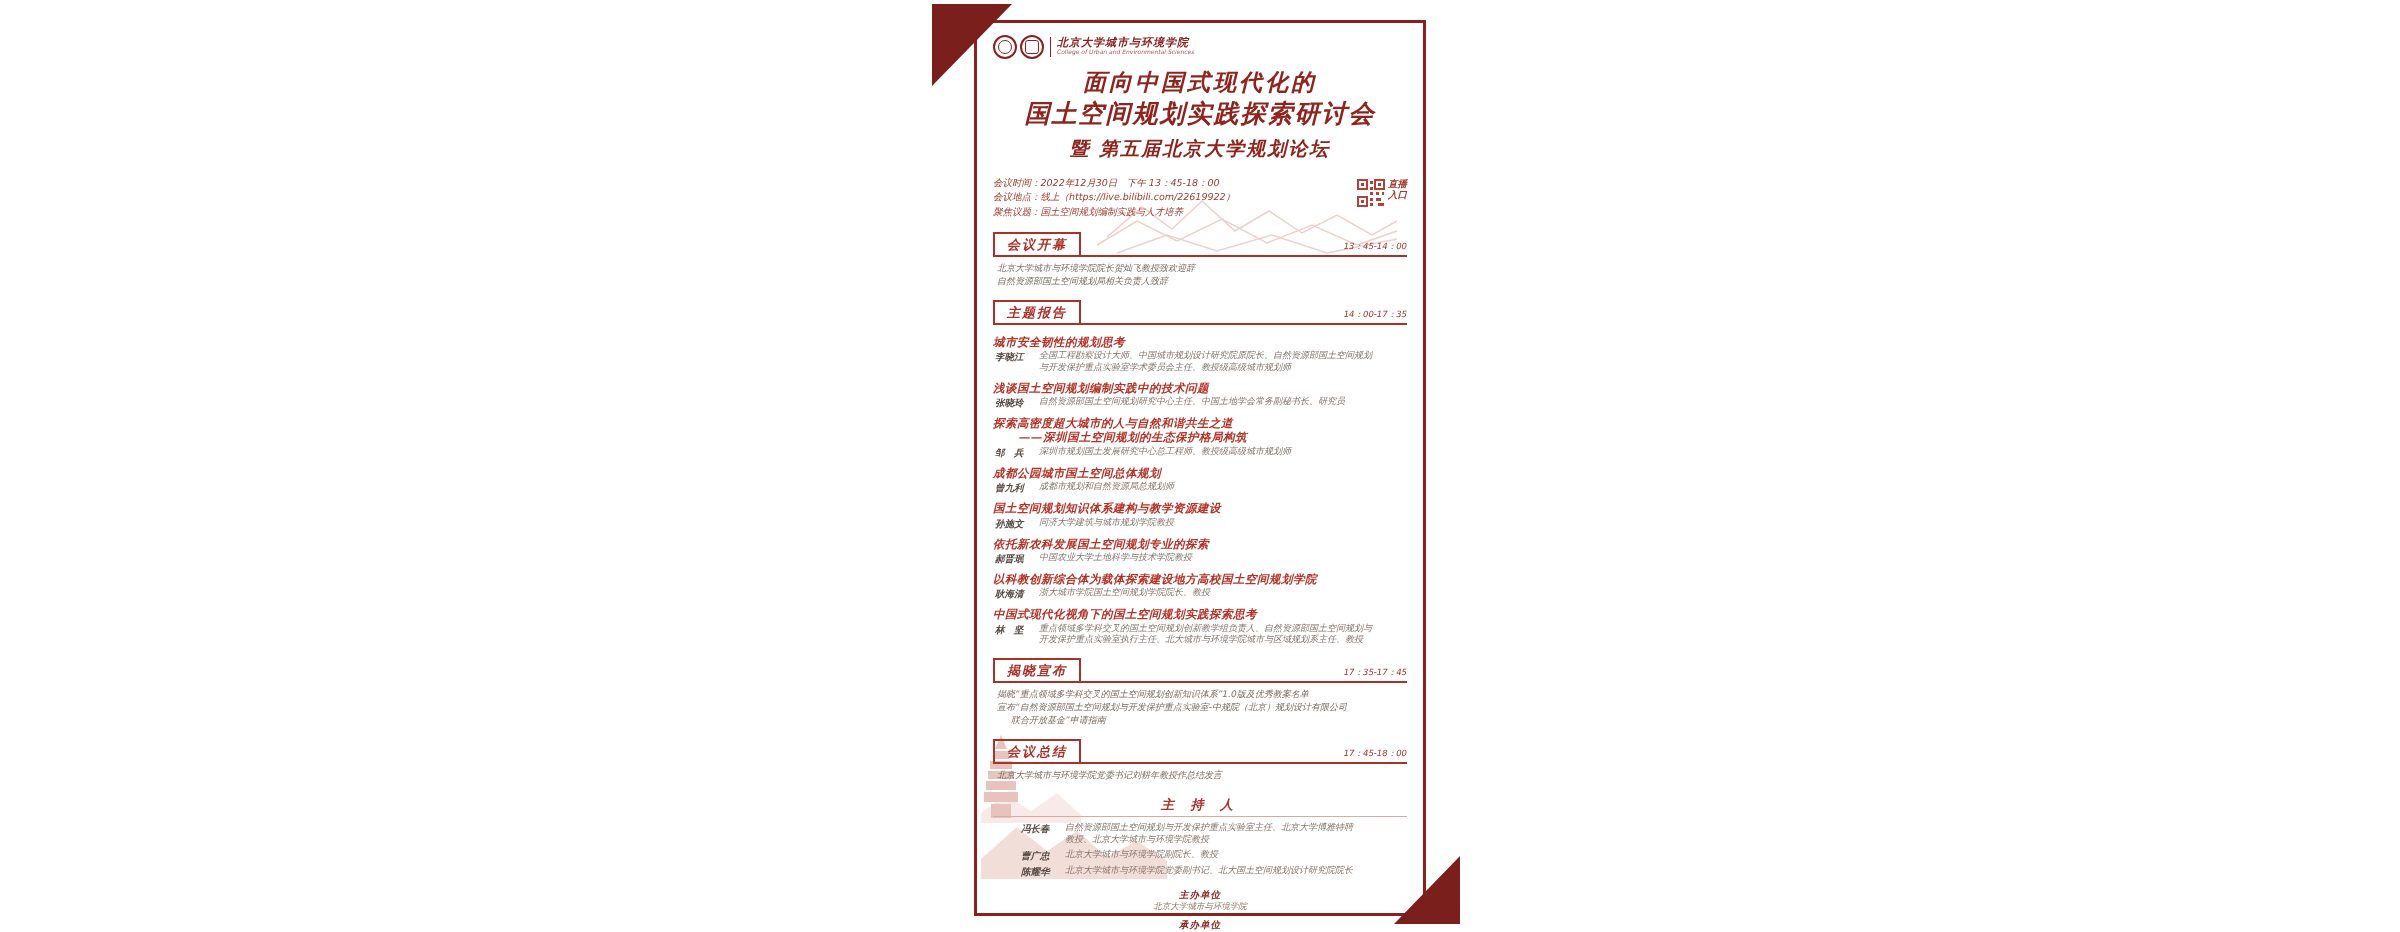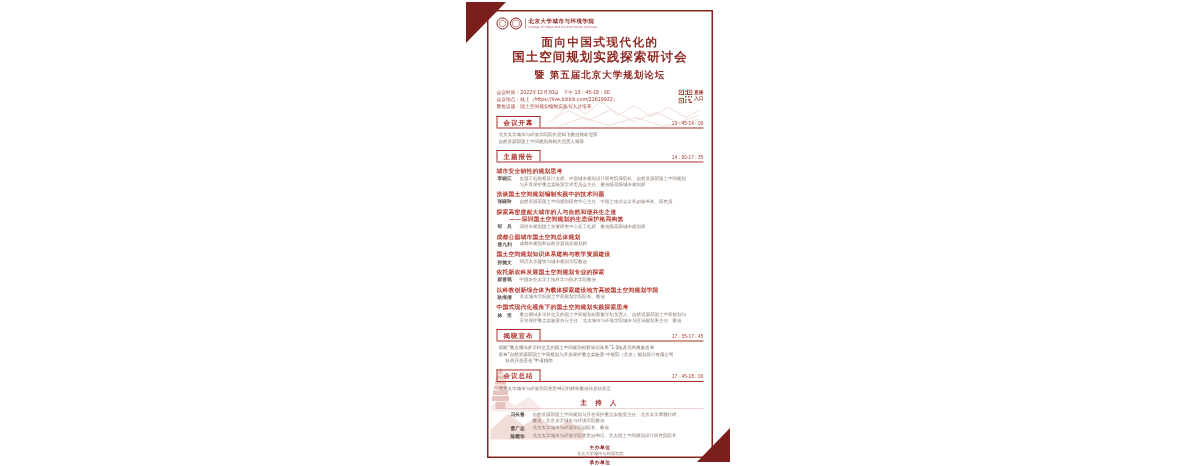--- a/index.html
+++ b/index.html
@@ -1,18 +1,18 @@
 <!DOCTYPE html>
 <html><head>
 <meta charset="utf-8">
 <style>
   html,body{margin:0;padding:0;background:#ffffff;}
   .canvas{position:relative;width:1200px;height:466px;background:#fff;overflow:hidden;
           font-family:"DejaVu Sans","Liberation Sans",sans-serif;}
-  .poster-wrap{position:absolute;left:487px;top:10px;width:226px;height:448px;}
+  .poster-wrap{position:absolute;left:487px;top:10px;width:226px;height:448px;font-style:italic;}
   .poster{width:452px;height:896px;transform:scale(0.5);transform-origin:0 0;
           box-sizing:border-box;border:3px solid #8a211d;background:#fff;
           padding:8px 16px 0 16px;position:relative;}
   .layer{position:relative;z-index:2;}
   .wm{position:absolute;left:0;top:0;z-index:1;pointer-events:none;}
 
   
   .hdr{display:flex;align-items:center;margin-top:4px;}
   .seal{width:24px;height:24px;border-radius:50%;border:2px solid #8a211d;box-sizing:border-box;
         display:flex;align-items:center;justify-content:center;margin-right:3px;}

